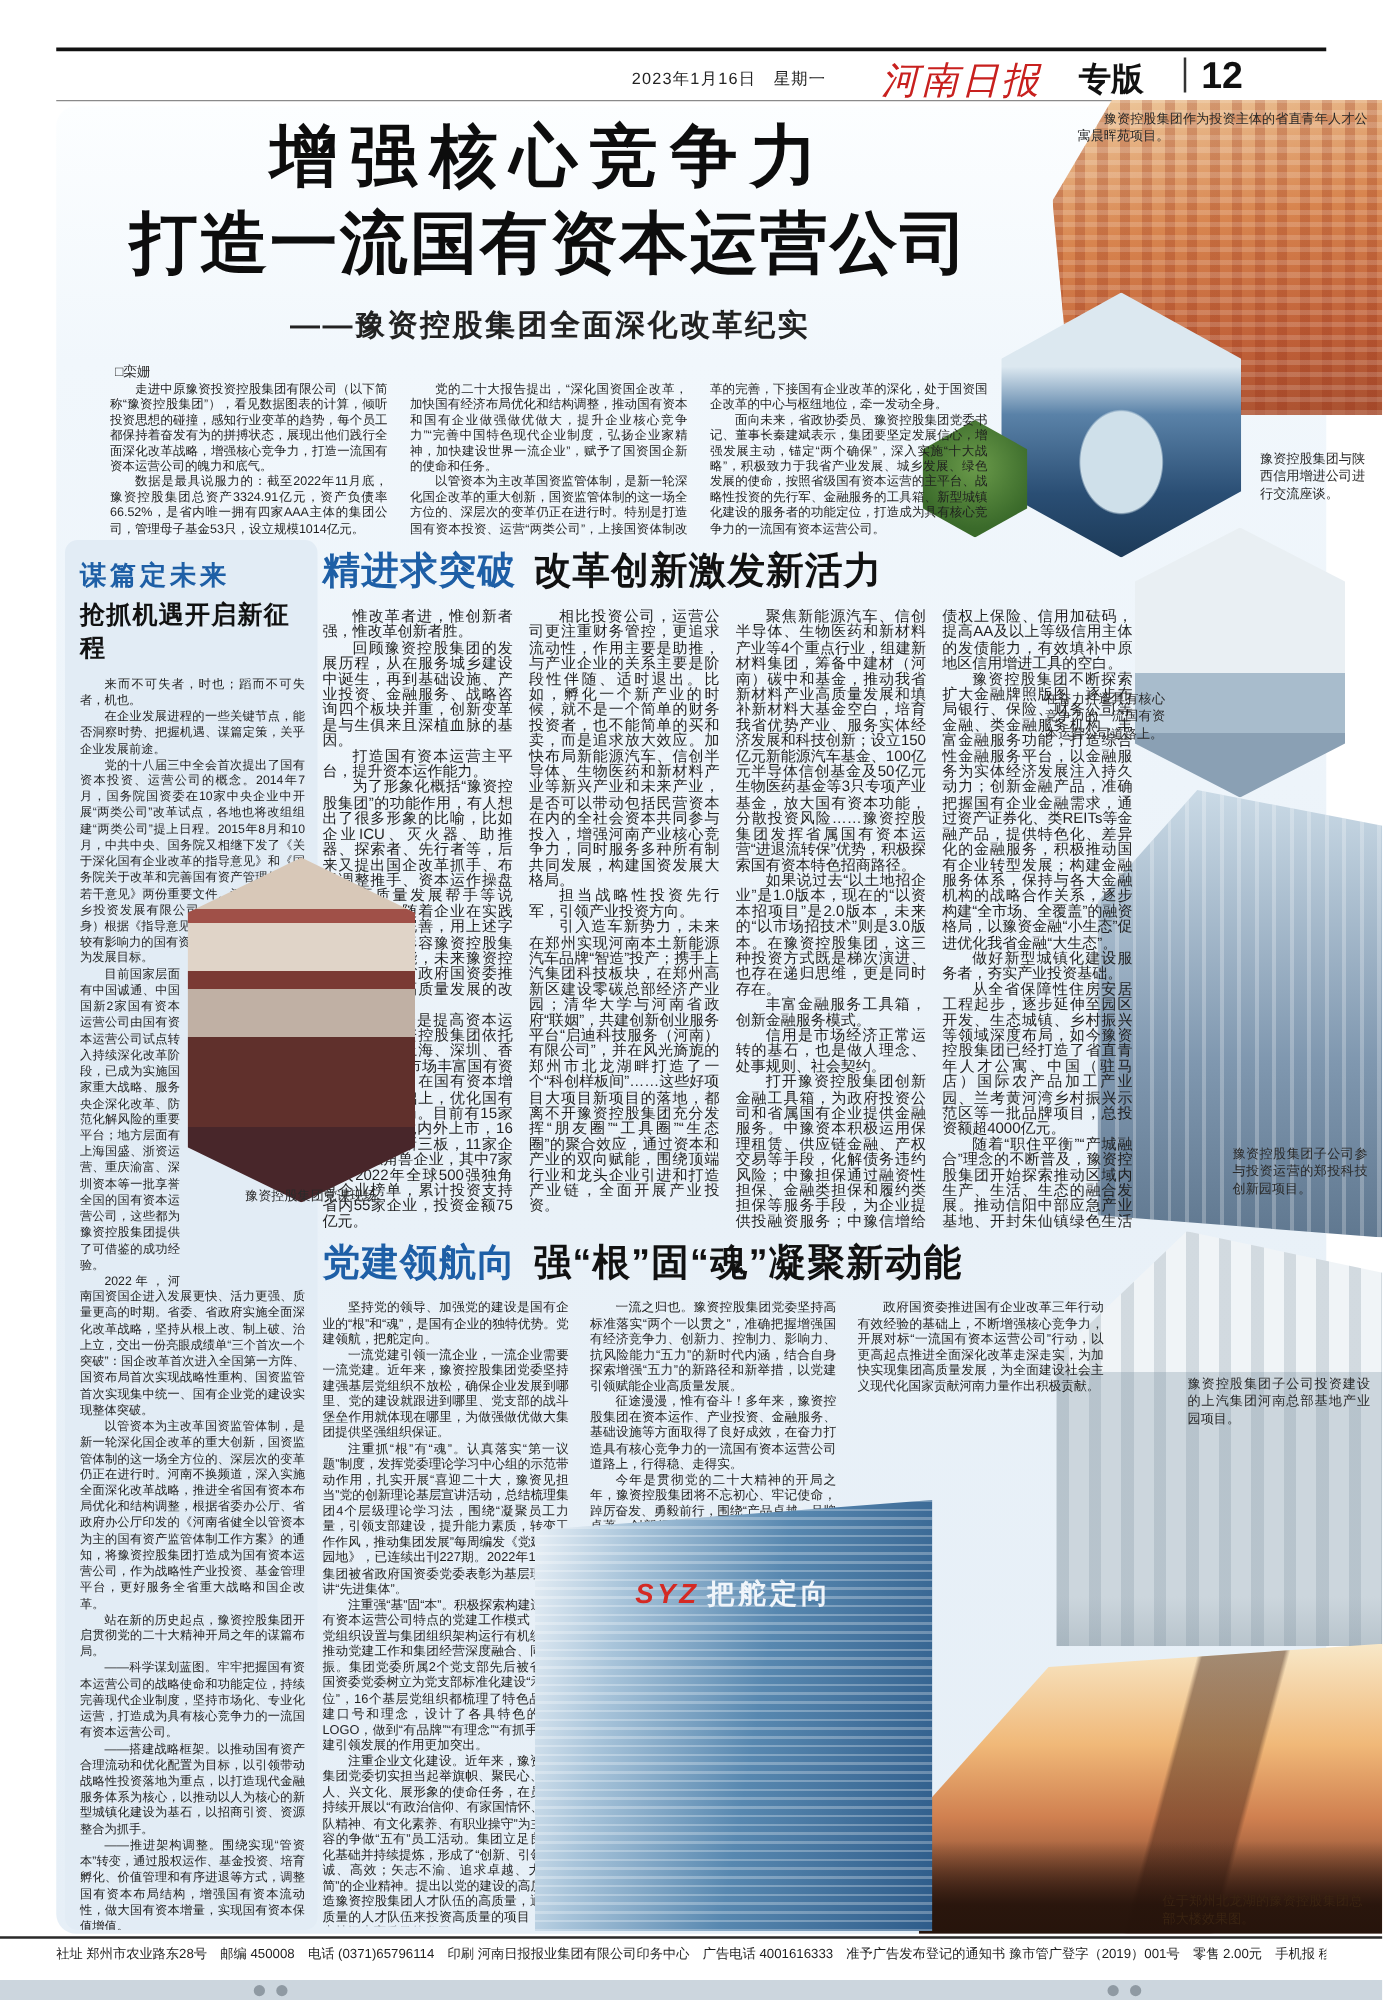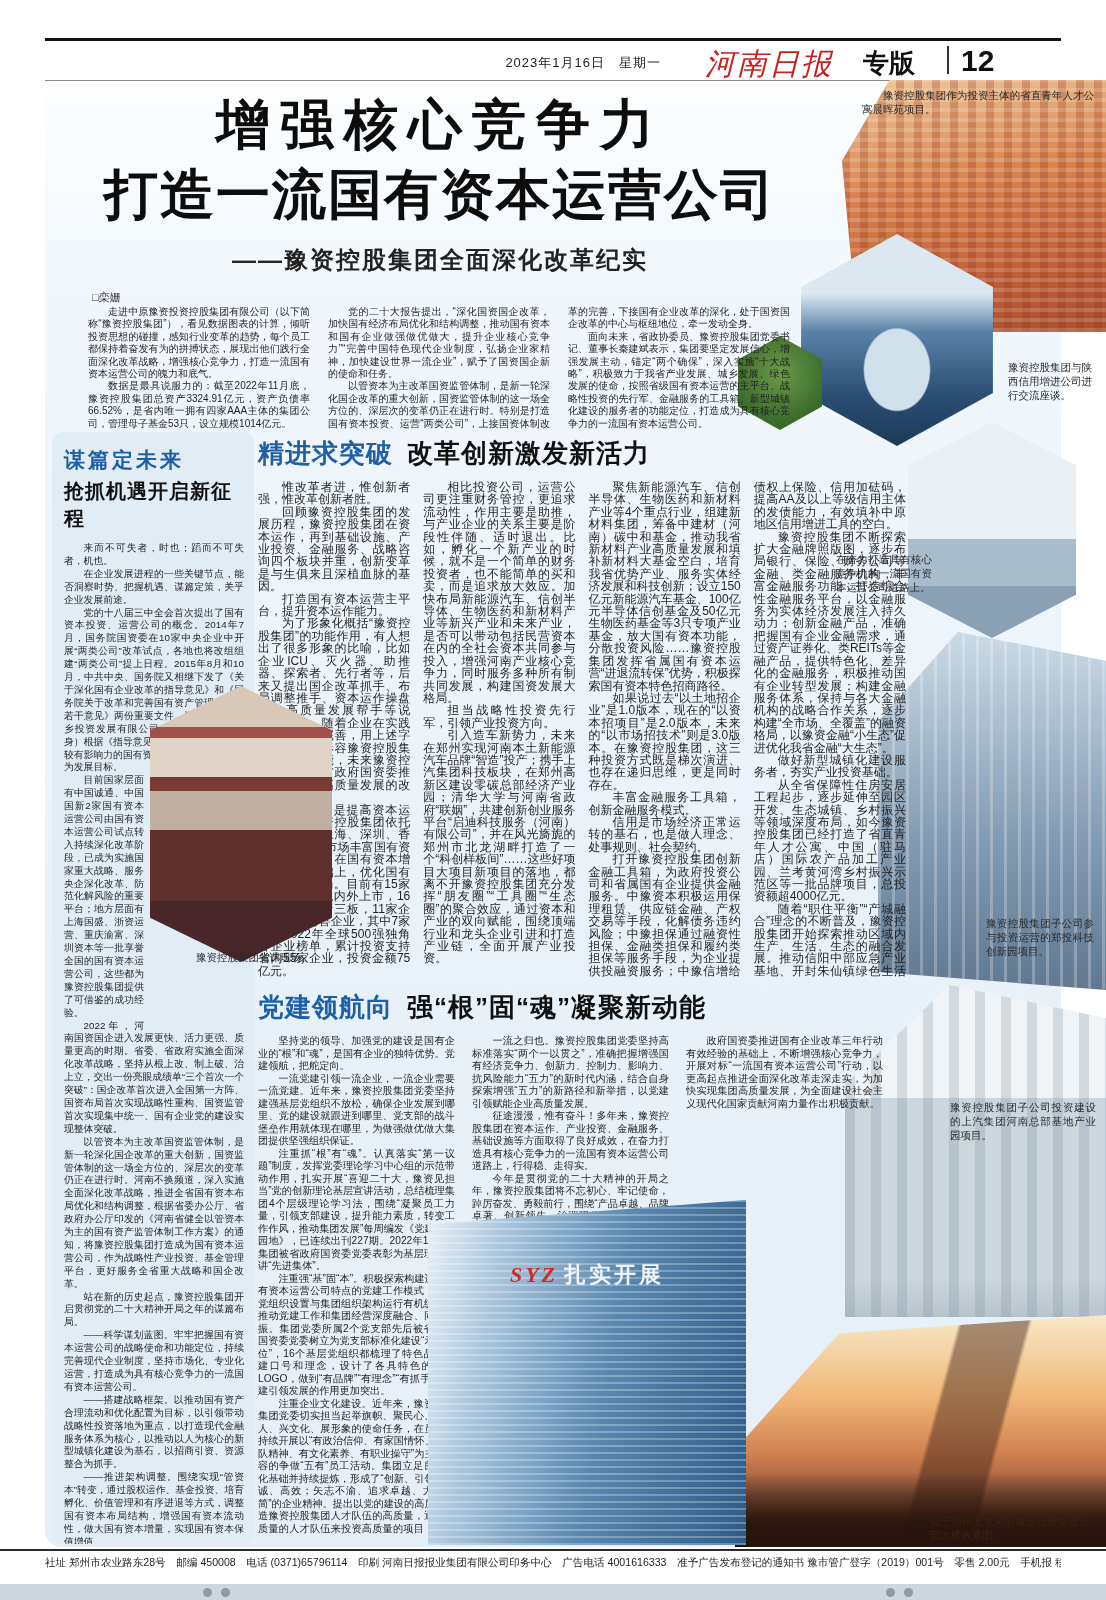--- a/index.html
+++ b/index.html
@@ -31,21 +31,21 @@
   .t{margin:0;font-size:10px;line-height:12.4px;text-align:justify;text-indent:2em;color:#1f1f1f;}
   
   .s1{position:absolute;left:52px;top:432px;width:202px;height:1112px;z-index:2;
       background:#e2ecf5;border-radius:10px;padding:14px 10px 10px 12px;box-sizing:border-box;overflow:hidden;}
   .s1-t1{font-size:21px;font-weight:900;color:#1e5fa6;letter-spacing:3px;}
   .s1-t2{font-size:20px;font-weight:900;color:#111;letter-spacing:1px;margin-top:4px;margin-bottom:10px;}
   .s1-body .t{font-size:9.8px;line-height:12.9px;}
   .s1-photospacer{float:right;width:96px;height:252px;margin-left:4px;}
   
   .s2{position:absolute;left:258px;top:436px;width:648px;z-index:2;}
-  .sec-title{font-size:26px;font-weight:900;letter-spacing:1px;margin-bottom:10px;}
+  .sec-title{font-size:30px;font-weight:900;letter-spacing:1px;margin-bottom:10px;}
   .sec-accent{color:#1e5fa6;margin-right:14px;}
   .sec-rest{color:#111;}
   .s2-body{column-count:4;column-gap:13px;height:502px;overflow:hidden;}
   .s2-body .t{font-size:12px;line-height:12.4px;}
   
   .s3{position:absolute;left:258px;top:990px;width:630px;z-index:2;}
   .s3-cols{display:flex;gap:17px;}
   .s3-col{width:197px;overflow:hidden;}
   .s3-col .t{font-size:10.2px;line-height:12.5px;}
   .s3-col1{height:500px;}
@@ -82,21 +82,21 @@
   .ph-party{left:150px;top:686px;width:182px;height:276px;z-index:3;
      clip-path:polygon(50% 0,100% 16%,100% 84%,50% 100%,0 84%,0 16%);
      background:linear-gradient(180deg,#d8c8b8 0 15%,#a05048 15% 19%,#e0d4c8 19% 33%,#7a3a34 33% 38%,
        #c0b0a4 38% 52%,#60302c 52% 78%,#48262a 78% 100%);}
   .ph-tower{left:428px;top:1200px;width:318px;height:345px;z-index:3;
      clip-path:polygon(0 7%,100% 0,100% 100%,0 100%);
      background:repeating-linear-gradient(180deg,rgba(255,255,255,.28) 0 2px,rgba(0,0,0,0) 2px 7px),
        linear-gradient(100deg,#eaf1f7 0%,#a8c4da 22%,#5888b0 55%,#2e5c8a 100%);}
   .tower-logo{position:absolute;left:50%;top:60px;transform:translateX(-50%);white-space:nowrap;
      font-weight:900;font-size:22px;color:#f0f5fa;letter-spacing:3px;}
-  .tower-logo .mark{color:#d42a24;font-style:italic;margin-right:6px;font-family:Liberation Serif, serif;}
+  .tower-logo .mark{color:#d42a24;font-style:italic;margin-right:6px;font-family:Liberation Sans, sans-serif;}
   
   .cap{position:absolute;z-index:6;font-size:10.5px;line-height:14px;color:#2a2a2a;text-align:justify;}
   .cap-top{left:862px;top:88px;width:232px;text-indent:2em;}
   .cap-meeting{left:1008px;top:360px;width:84px;}
   .cap-visit{left:836px;top:552px;width:96px;}
   .cap-park{left:986px;top:916px;width:108px;}
   .cap-sh{left:950px;top:1100px;width:146px;}
   .cap-hq{left:930px;top:1514px;width:160px;color:#3a2412;}
   .cap-party{left:196px;top:950px;width:140px;z-index:6;}
   
@@ -175,21 +175,21 @@
 
   <div class="ph ph-party"></div>
   <div class="cap cap-party">豫资控股集团党课现场。</div>
 
   <div class="s2">
     <div class="sec-title">
       <span class="sec-accent">精进求突破</span><span class="sec-rest">改革创新激发新活力</span>
     </div>
     <div class="s2-body">
       <p class="t">惟改革者进，惟创新者强，惟改革创新者胜。</p>
-      <p class="t">回顾豫资控股集团的发展历程，豫资控股集团在资本运作，再到基础设施、产业投资、金融服务、战略咨询四个板块并重，创新变革是与生俱来且深植血脉的基因。</p>
+      <p class="t">回顾豫资控股集团的发展历程，从在服务城乡建设中诞生，再到基础设施、产业投资、金融服务、战略咨询四个板块并重，创新变革是与生俱来且深植血脉的基因。</p>
       <p class="t">打造国有资本运营主平台，提升资本运作能力。</p>
       <p class="t">为了形象化概括“豫资控股集团”的功能作用，有人想出了很多形象的比喻，比如企业ICU、灭火器、助推器、探索者、先行者等，后来又提出国企改革抓手、布局调整推手、资本运作操盘手、高质量发展帮手等说法。如今，随着企业在实践中不断探索完善，用上述字眼已经很难形容豫资控股集团的丰富功能，未来豫资控股集团更像省政府国资委推动国资国企高质量发展的改革工具箱。</p>
       <p class="t">首要任务是提高资本运作水平。豫资控股集团依托纽约和我国上海、深圳、香港等4地资本市场丰富国有资本退出路径，在国有资本增值保值的基础上，优化国有资本产业布局。目前有15家被投企业在境内外上市，16家企业挂牌新三板，11家企业获评独角兽企业，其中7家进入2022年全球500强独角兽企业榜单，累计投资支持省内55家企业，投资金额75亿元。</p>
       <p class="t">相比投资公司，运营公司更注重财务管控，更追求流动性，作用主要是助推，与产业企业的关系主要是阶段性伴随、适时退出。比如，孵化一个新产业的时候，就不是一个简单的财务投资者，也不能简单的买和卖，而是追求放大效应。加快布局新能源汽车、信创半导体、生物医药和新材料产业等新兴产业和未来产业，是否可以带动包括民营资本在内的全社会资本共同参与投入，增强河南产业核心竞争力，同时服务多种所有制共同发展，构建国资发展大格局。</p>
       <p class="t">担当战略性投资先行军，引领产业投资方向。</p>
       <p class="t">引入造车新势力，未来在郑州实现河南本土新能源汽车品牌“智造”投产；携手上汽集团科技板块，在郑州高新区建设零碳总部经济产业园；清华大学与河南省政府“联姻”，共建创新创业服务平台“启迪科技服务（河南）有限公司”，并在风光旖旎的郑州市北龙湖畔打造了一个“科创样板间”……这些好项目大项目新项目的落地，都离不开豫资控股集团充分发挥“朋友圈”“工具圈”“生态圈”的聚合效应，通过资本和产业的双向赋能，围绕顶端行业和龙头企业引进和打造产业链，全面开展产业投资。</p>
       <p class="t">聚焦新能源汽车、信创半导体、生物医药和新材料产业等4个重点行业，组建新材料集团，筹备中建材（河南）碳中和基金，推动我省新材料产业高质量发展和填补新材料大基金空白，培育我省优势产业、服务实体经济发展和科技创新；设立150亿元新能源汽车基金、100亿元半导体信创基金及50亿元生物医药基金等3只专项产业基金，放大国有资本功能，分散投资风险……豫资控股集团发挥省属国有资本运营“进退流转保”优势，积极探索国有资本特色招商路径。</p>
       <p class="t">如果说过去“以土地招企业”是1.0版本，现在的“以资本招项目”是2.0版本，未来的“以市场招技术”则是3.0版本。在豫资控股集团，这三种投资方式既是梯次演进、也存在递归思维，更是同时存在。</p>
       <p class="t">丰富金融服务工具箱，创新金融服务模式。</p>
       <p class="t">信用是市场经济正常运转的基石，也是做人理念、处事规则、社会契约。</p>
@@ -221,21 +221,21 @@
         <p class="t">今年是贯彻党的二十大精神的开局之年，豫资控股集团将不忘初心、牢记使命，踔厉奋发、勇毅前行，围绕“产品卓越、品牌卓著、创新领先、治理现代”的16字标准，在省</p>
       </div>
       <div class="s3-col">
         <p class="t">政府国资委推进国有企业改革三年行动有效经验的基础上，不断增强核心竞争力，开展对标“一流国有资本运营公司”行动，以更高起点推进全面深化改革走深走实，为加快实现集团高质量发展，为全面建设社会主义现代化国家贡献河南力量作出积极贡献。</p>
       </div>
     </div>
   </div>
 
   <div class="ph ph-tower">
     <div class="tower-logo">
-      <span class="mark">SYZ</span><span>扎实开展</span>
+      <span class="mark">SYZ</span><span>把舵定向</span>
     </div>
   </div>
 
   <div class="footer-rule"></div>
   <div class="footer">社址 郑州市农业路东28号　邮编 450008　电话 (0371)65796114　印刷 河南日报报业集团有限公司印务中心　广告电话 4001616333　准予广告发布登记的通知书 豫市管广登字（2019）001号　零售 2.00元　手机报 移动用户发送HNZB至10658000订阅（3元/月 不含通信费）</div>
   <div class="bottom-strip"></div>
   <div class="dot d1"></div>
   <div class="dot d2"></div>
   <div class="dot d3"></div>
   <div class="dot d4"></div>

